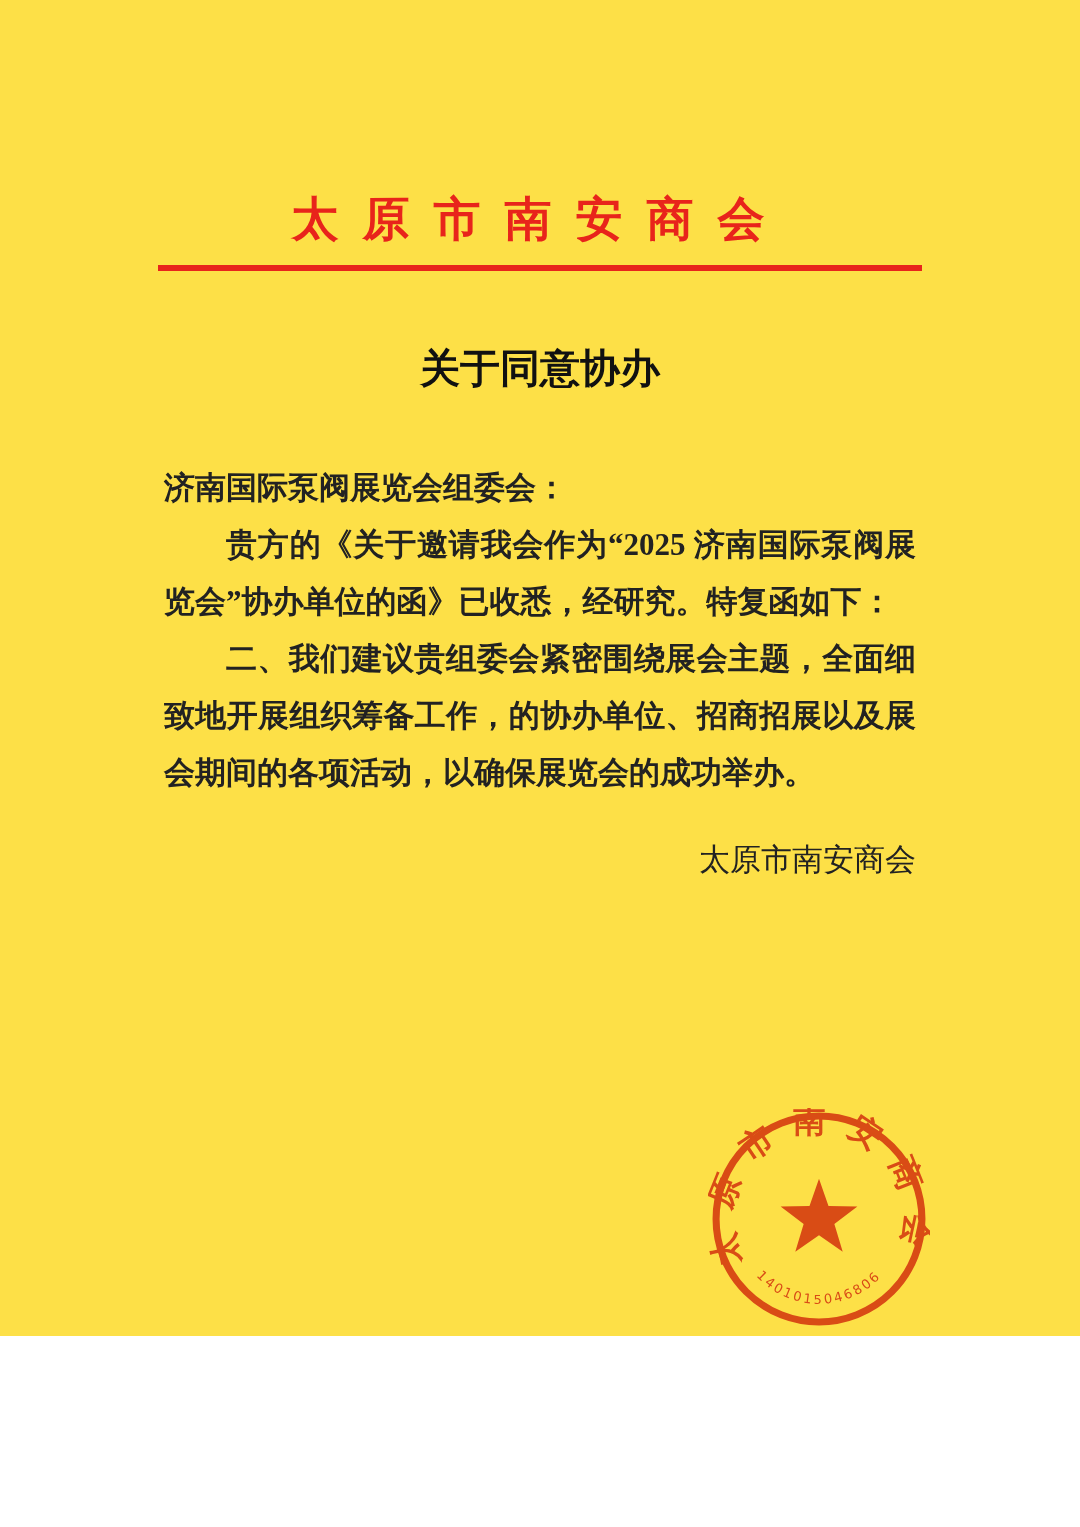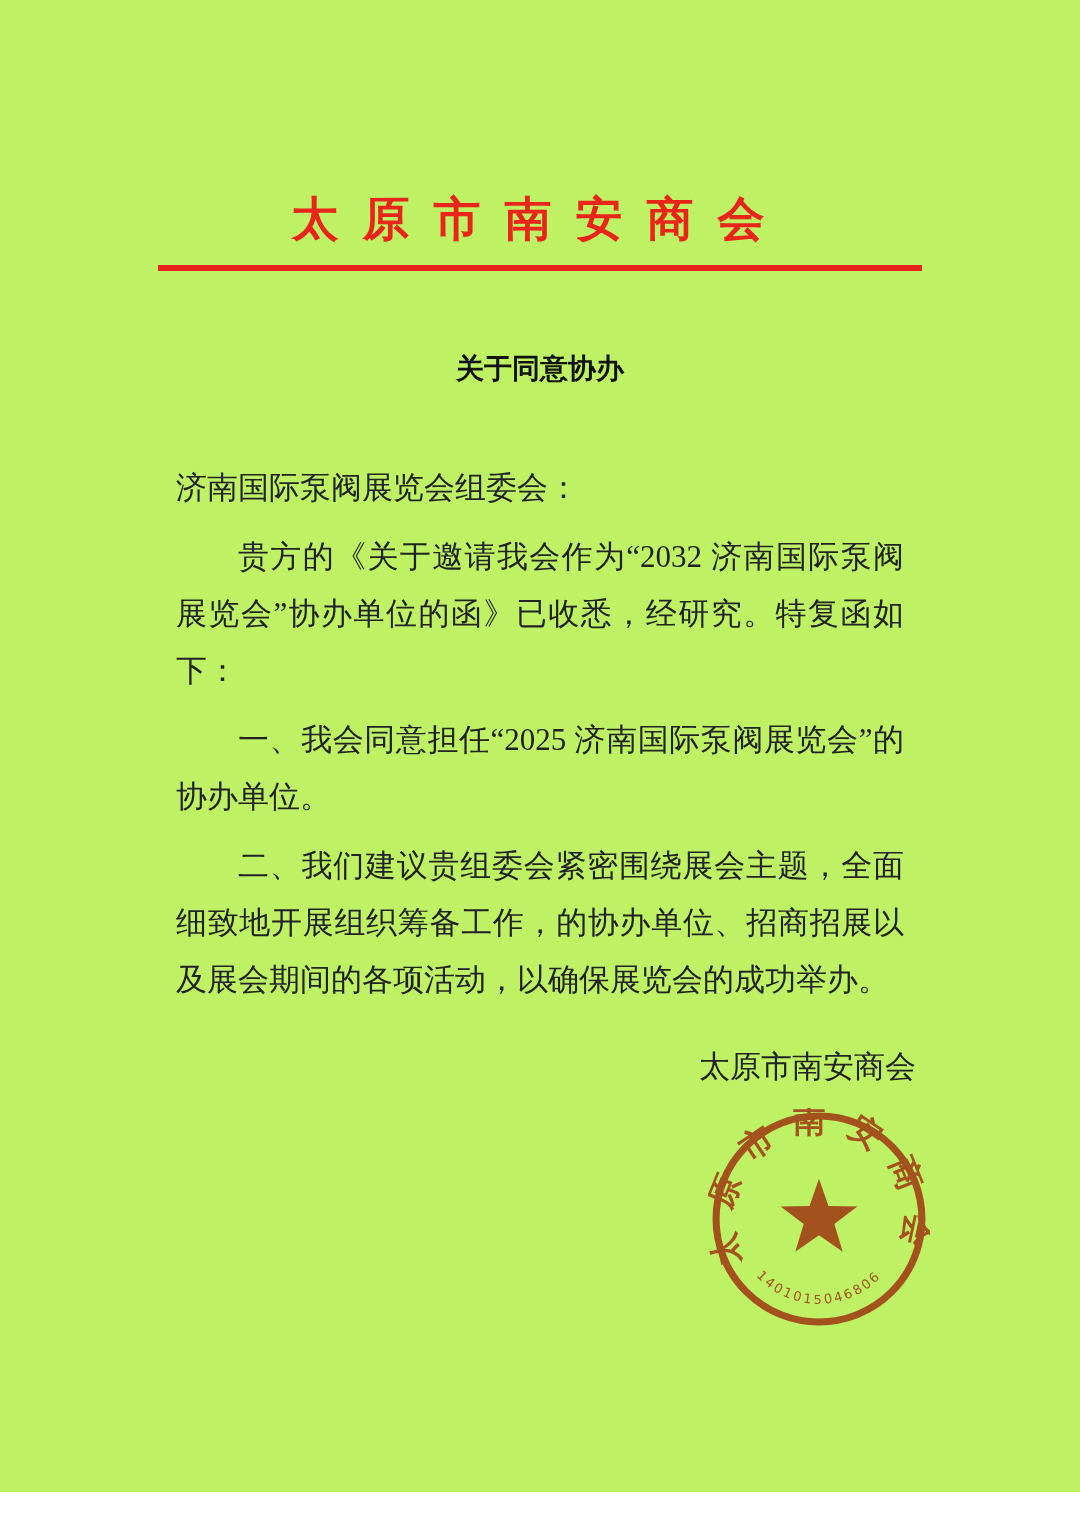--- a/index.html
+++ b/index.html
@@ -1,22 +1,22 @@
 <!DOCTYPE html>
 <html><head>
 <meta charset="utf-8">
 <style>
   * { margin: 0; padding: 0; box-sizing: border-box; }
   html, body { background: #ffffff; }
   .page {
     position: relative;
     width: 1080px;
-    height: 1492px;
+    height: 1336px;
     margin: 0 auto;
-    background: #bef264;
+    background: #fde047;
     overflow: hidden;
     font-family: "Liberation Serif", "DejaVu Serif", serif;
     color: #1a1a1a;
   }
   .letterhead {
     padding-top: 190px;
     text-align: center;
     font-size: 47px;
     font-weight: bold;
     letter-spacing: 24px;
@@ -27,33 +27,33 @@
   .letterhead-rule {
     width: 764px;
     height: 6px;
     margin: 16px auto 0 auto;
     background: #e8241b;
   }
   .doc-title {
     margin-top: 70px;
     text-align: center;
     font-weight: bold;
-    font-size: 28px;
+    font-size: 40px;
     line-height: 56px;
     color: #111111;
   }
   .body-text {
     width: 752px;
     margin: 62px auto 0 auto;
     font-size: 31px;
     line-height: 57px;
     text-align: justify;
     color: #222222;
   }
-  .body-text p { margin: 12px; }
+  .body-text p { margin: 0; font-weight: bold; }
   .body-text p.indent { text-indent: 2em; }
   .signature-block {
     position: relative;
     width: 752px;
     margin: 30px auto 0 auto;
     text-align: right;
     font-size: 31px;
     line-height: 57px;
     color: #222222;
     z-index: 2;
@@ -79,22 +79,21 @@
   <div class="letterhead">太原市南安商会</div>
 
   <div class="letterhead-rule"></div>
 
   <div class="doc-title">
     <div>关于同意协办</div>
   </div>
 
   <div class="body-text">
     <p>济南国际泵阀展览会组委会：</p>
-    <p class="indent">贵方的《关于邀请我会作为“2032 济南国际泵阀展览会”协办单位的函》已收悉，经研究。特复函如下：</p>
-    <p class="indent">一、我会同意担任“2025 济南国际泵阀展览会”的协办单位。</p>
+    <p class="indent">贵方的《关于邀请我会作为“2025 济南国际泵阀展览会”协办单位的函》已收悉，经研究。特复函如下：</p>
     <p class="indent">二、我们建议贵组委会紧密围绕展会主题，全面细致地开展组织筹备工作，的协办单位、招商招展以及展会期间的各项活动，以确保展览会的成功举办。</p>
   </div>
 
   <div class="signature-block">
     <div>太原市南安商会</div>
   </div>
 
   <div class="seal">
     <svg viewBox="0 0 220 220" xmlns="http://www.w3.org/2000/svg">
       <defs>

